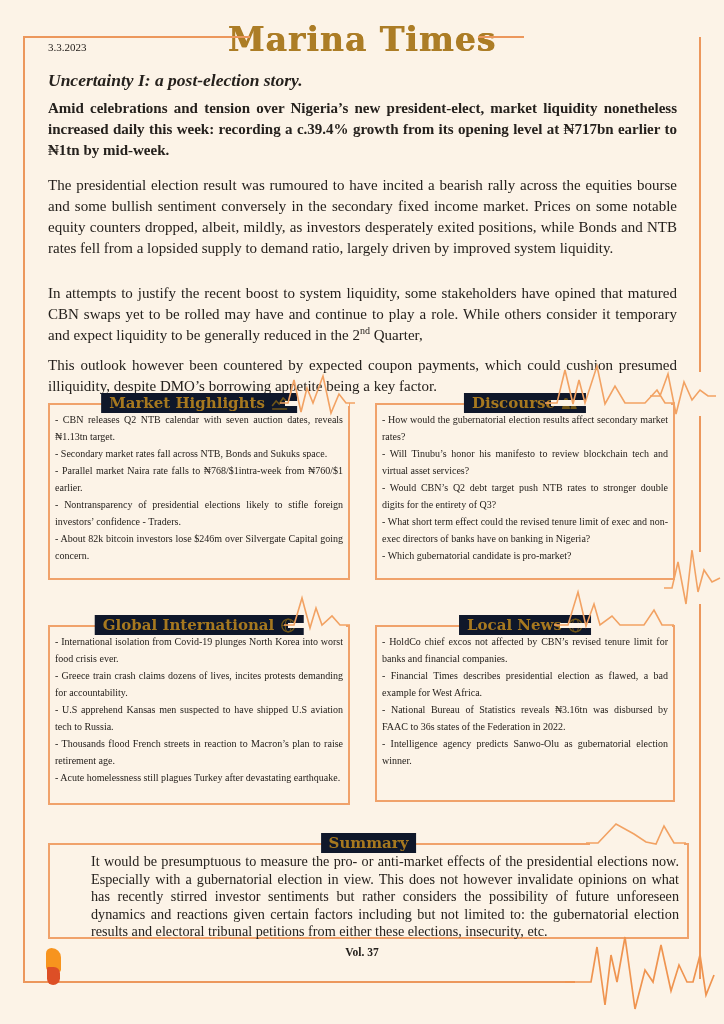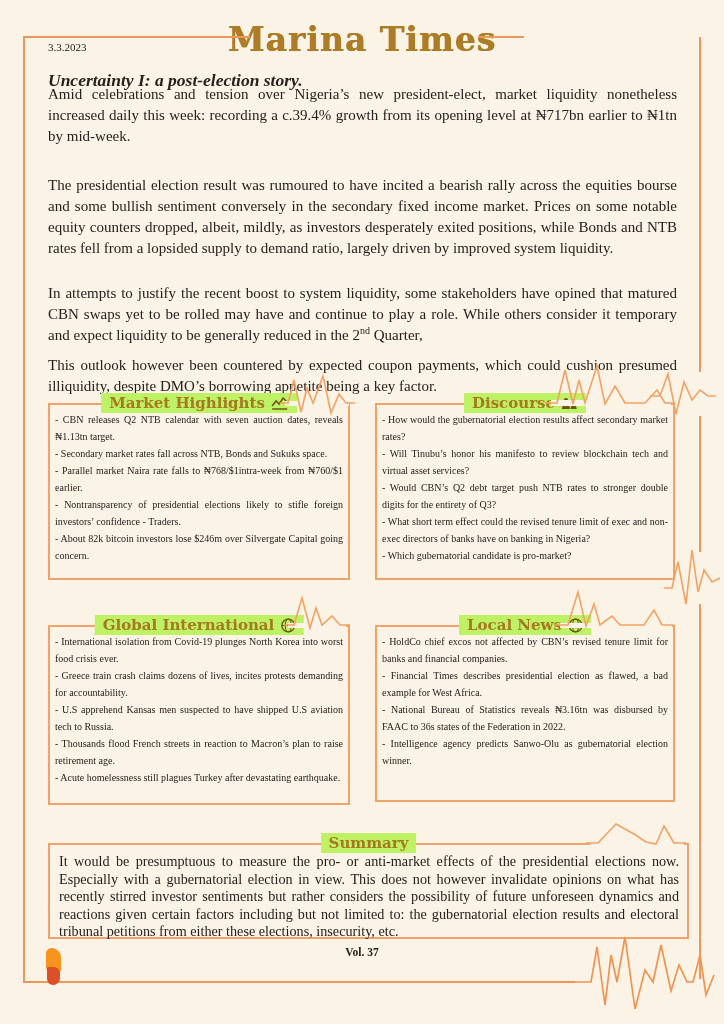--- a/index.html
+++ b/index.html
@@ -26,33 +26,33 @@
     border-bottom:2px solid #EC975C;
   }
   .date { position:absolute; left:48px; top:41px; font-size:11px; font-weight:normal; }
 
   
   .article-title { position:absolute; left:48px; top:70px; font-size:17.5px; font-weight:bold;font-style:italic; }
   .para {
     position:absolute; left:48px; width:629px; text-align:justify;
     font-size:15px; line-height:21px;
   }
-  #p1 { top:84px; } #p2 { top:175px; } #p3 { top:283px; } #p4 { top:355px; }
+  #p1 { top:98px;font-weight:bold; } #p2 { top:175px; } #p3 { top:283px; } #p4 { top:355px; }
   .para sup { font-size:10px; line-height:0; }
 
   
   .nbox { position:absolute; border:2px solid #F0A26B; box-sizing:border-box; }
   #box-mh { left:48px;  top:403px; width:302px; height:177px; }
   #box-dc { left:375px; top:403px; width:300px; height:177px; }
   #box-gd { left:48px;  top:625px; width:302px; height:180px; }
   #box-ln { left:375px; top:625px; width:300px; height:177px; }
-  #box-sm { left:48px;  top:843px; width:641px; height:96px; }
+  #box-sm { left:48px;  top:843px; width:641px; height:96px;padding-left:32px; }
   .legend {
     position:absolute; top:-12px; left:50%; transform:translateX(-50%);
-    background:#bef264; padding:0 8px; display:flex; align-items:center; gap:6px;
+    background:#0f172a; padding:0 8px; display:flex; align-items:center; gap:6px;
     font-family:"DejaVu Serif",serif; font-weight:bold; font-size:15px;
     line-height:20px; color:#A6781F; white-space:nowrap;
   }
   .box-body { padding:6px 5px 0 5px; font-size:10px; line-height:17px; text-align:justify; }
   .box-body .item { margin:0; }
   .summary-body { padding:8px 8px 0 9px; font-size:14.2px; line-height:17.6px; text-align:justify; }
 
   
   .vol { position:absolute; left:0; right:0; top:946px; text-align:center;
          font-size:11.5px; font-weight:bold; }

